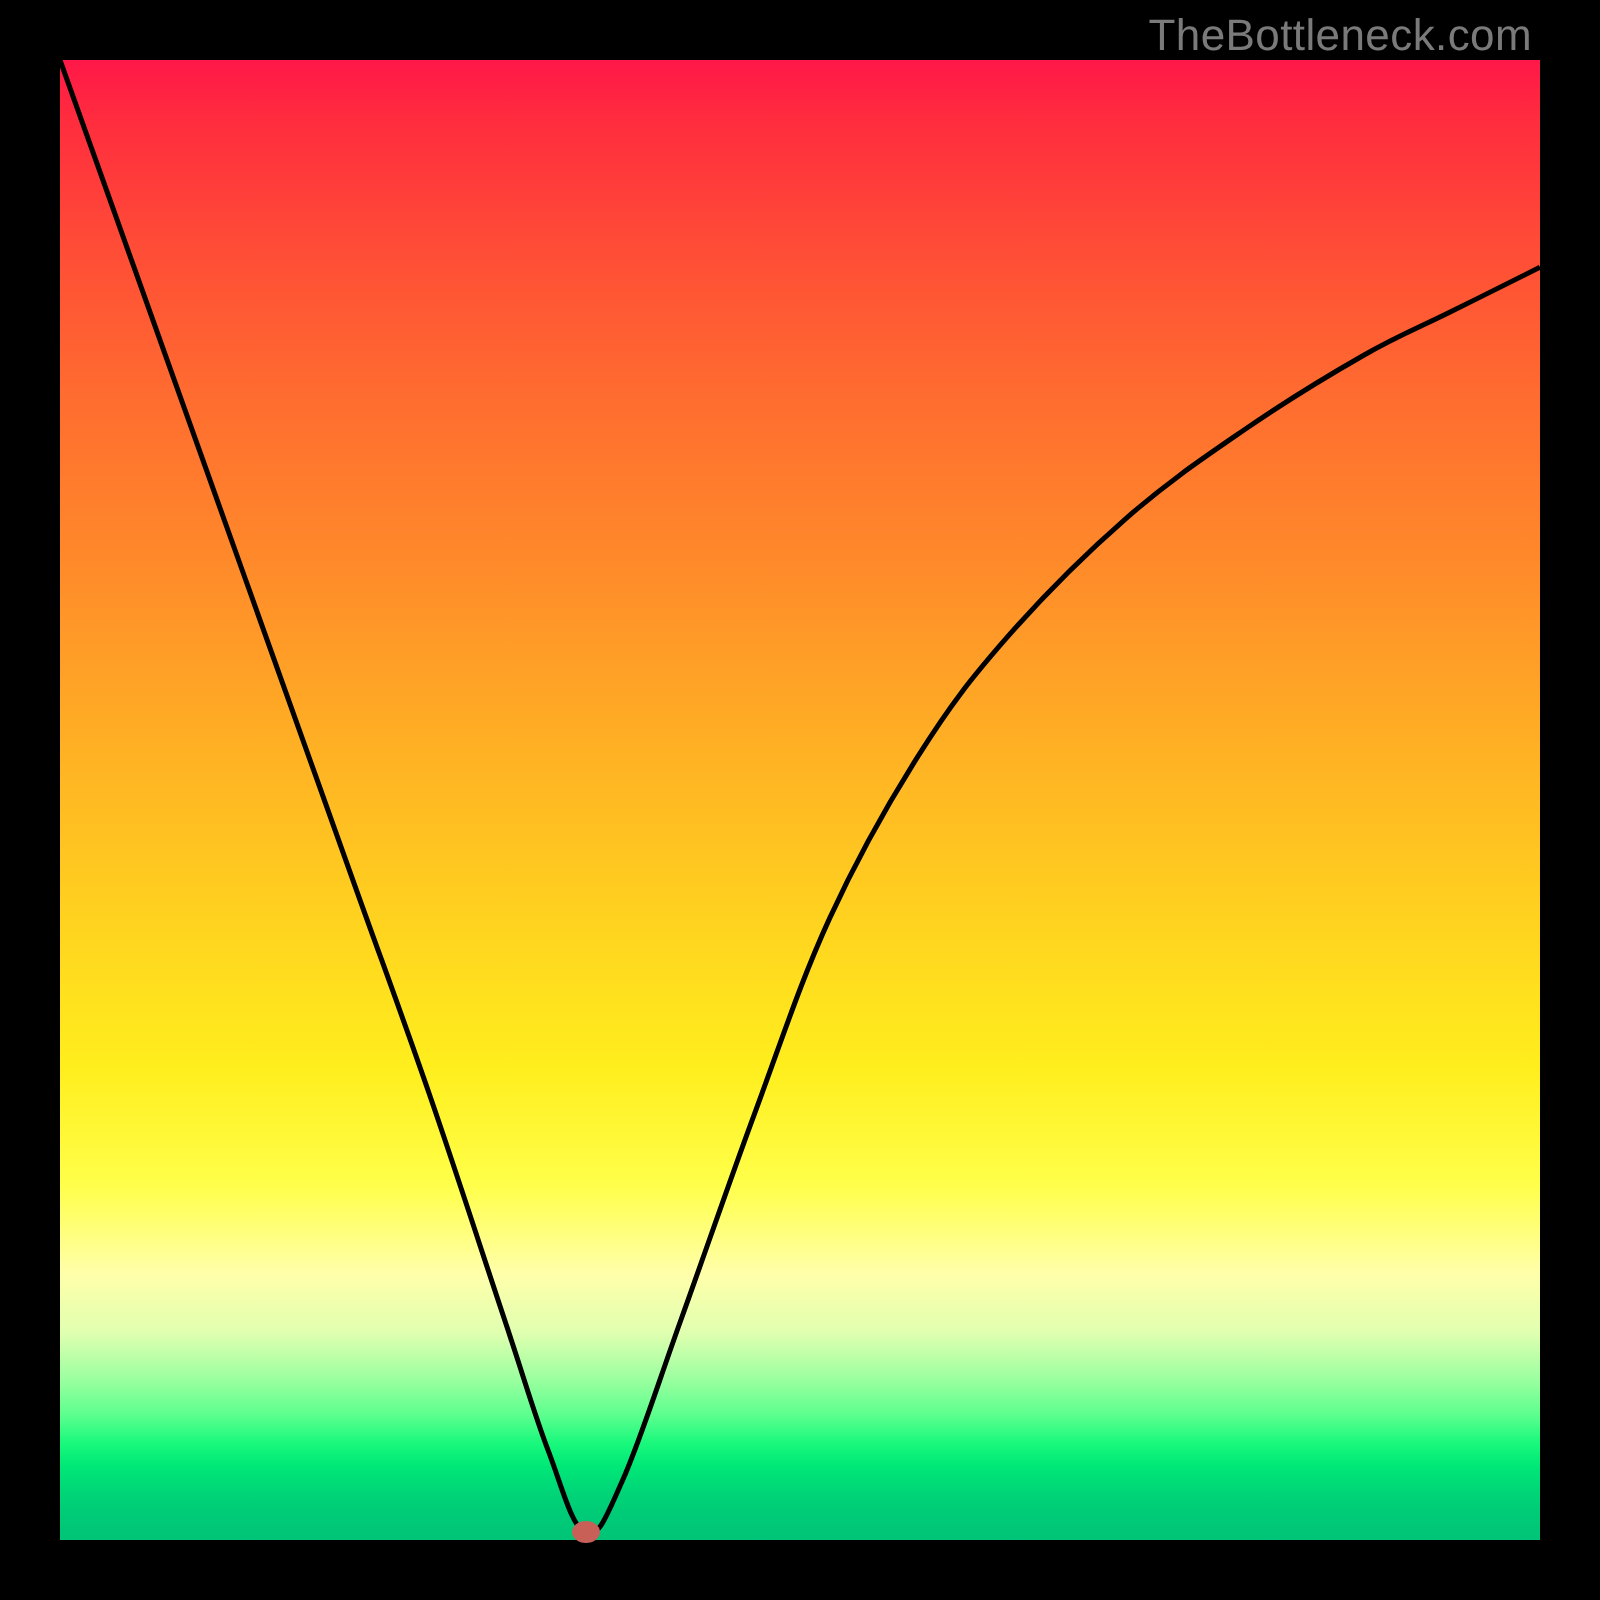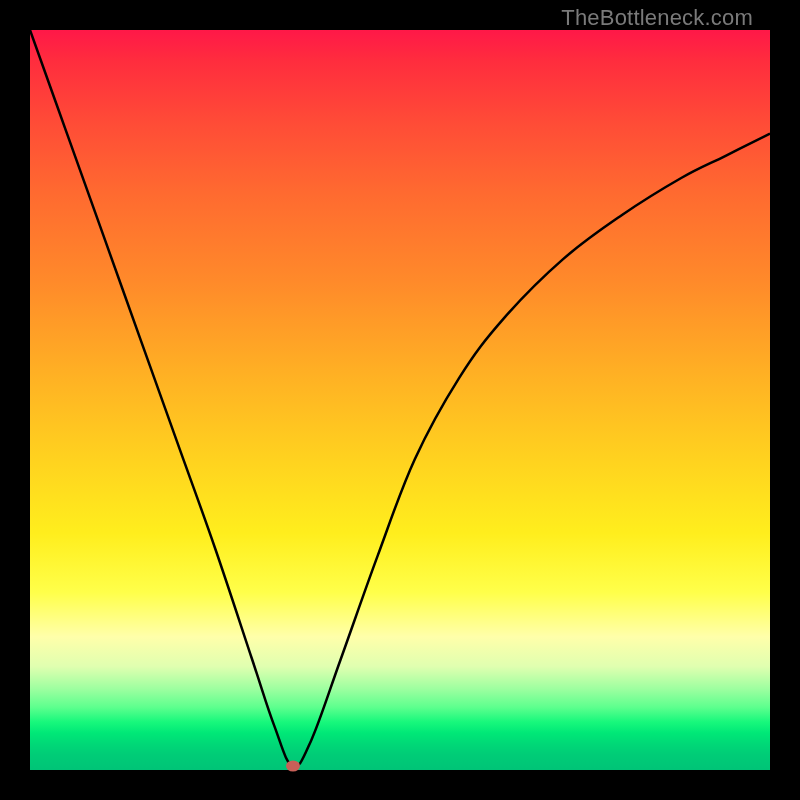--- a/index.html
+++ b/index.html
@@ -41,21 +41,21 @@
       #5eff8e 91.5%,
       #18f87c 93.5%,
       #00e877 95%,
       #00d877 96.5%,
       #00cc77 98%,
       #00c477 100%
     );
   }
   .watermark {
     position: absolute;
-    right: 47px;
+    right: 34px;
     top: 5px;
     color: #7a7a7a;
     font-size: 22px;
     letter-spacing: 0.2px;
   }
   .curve {
     position: absolute;
     left: 30px;
     top: 30px;
     width: 740px;

